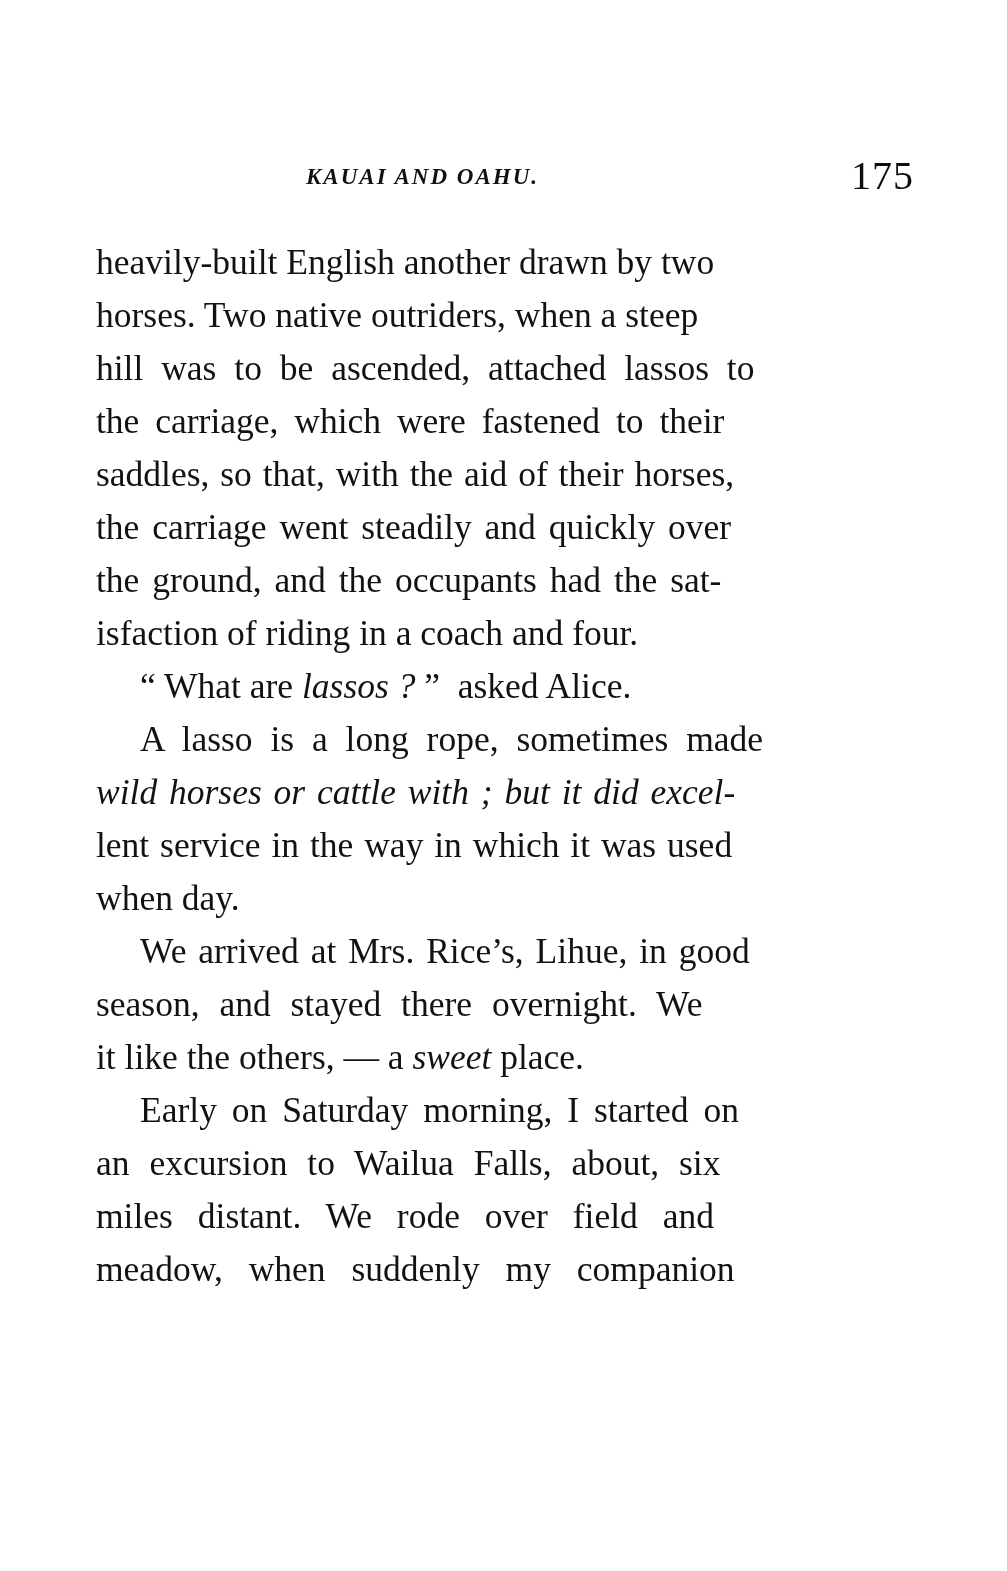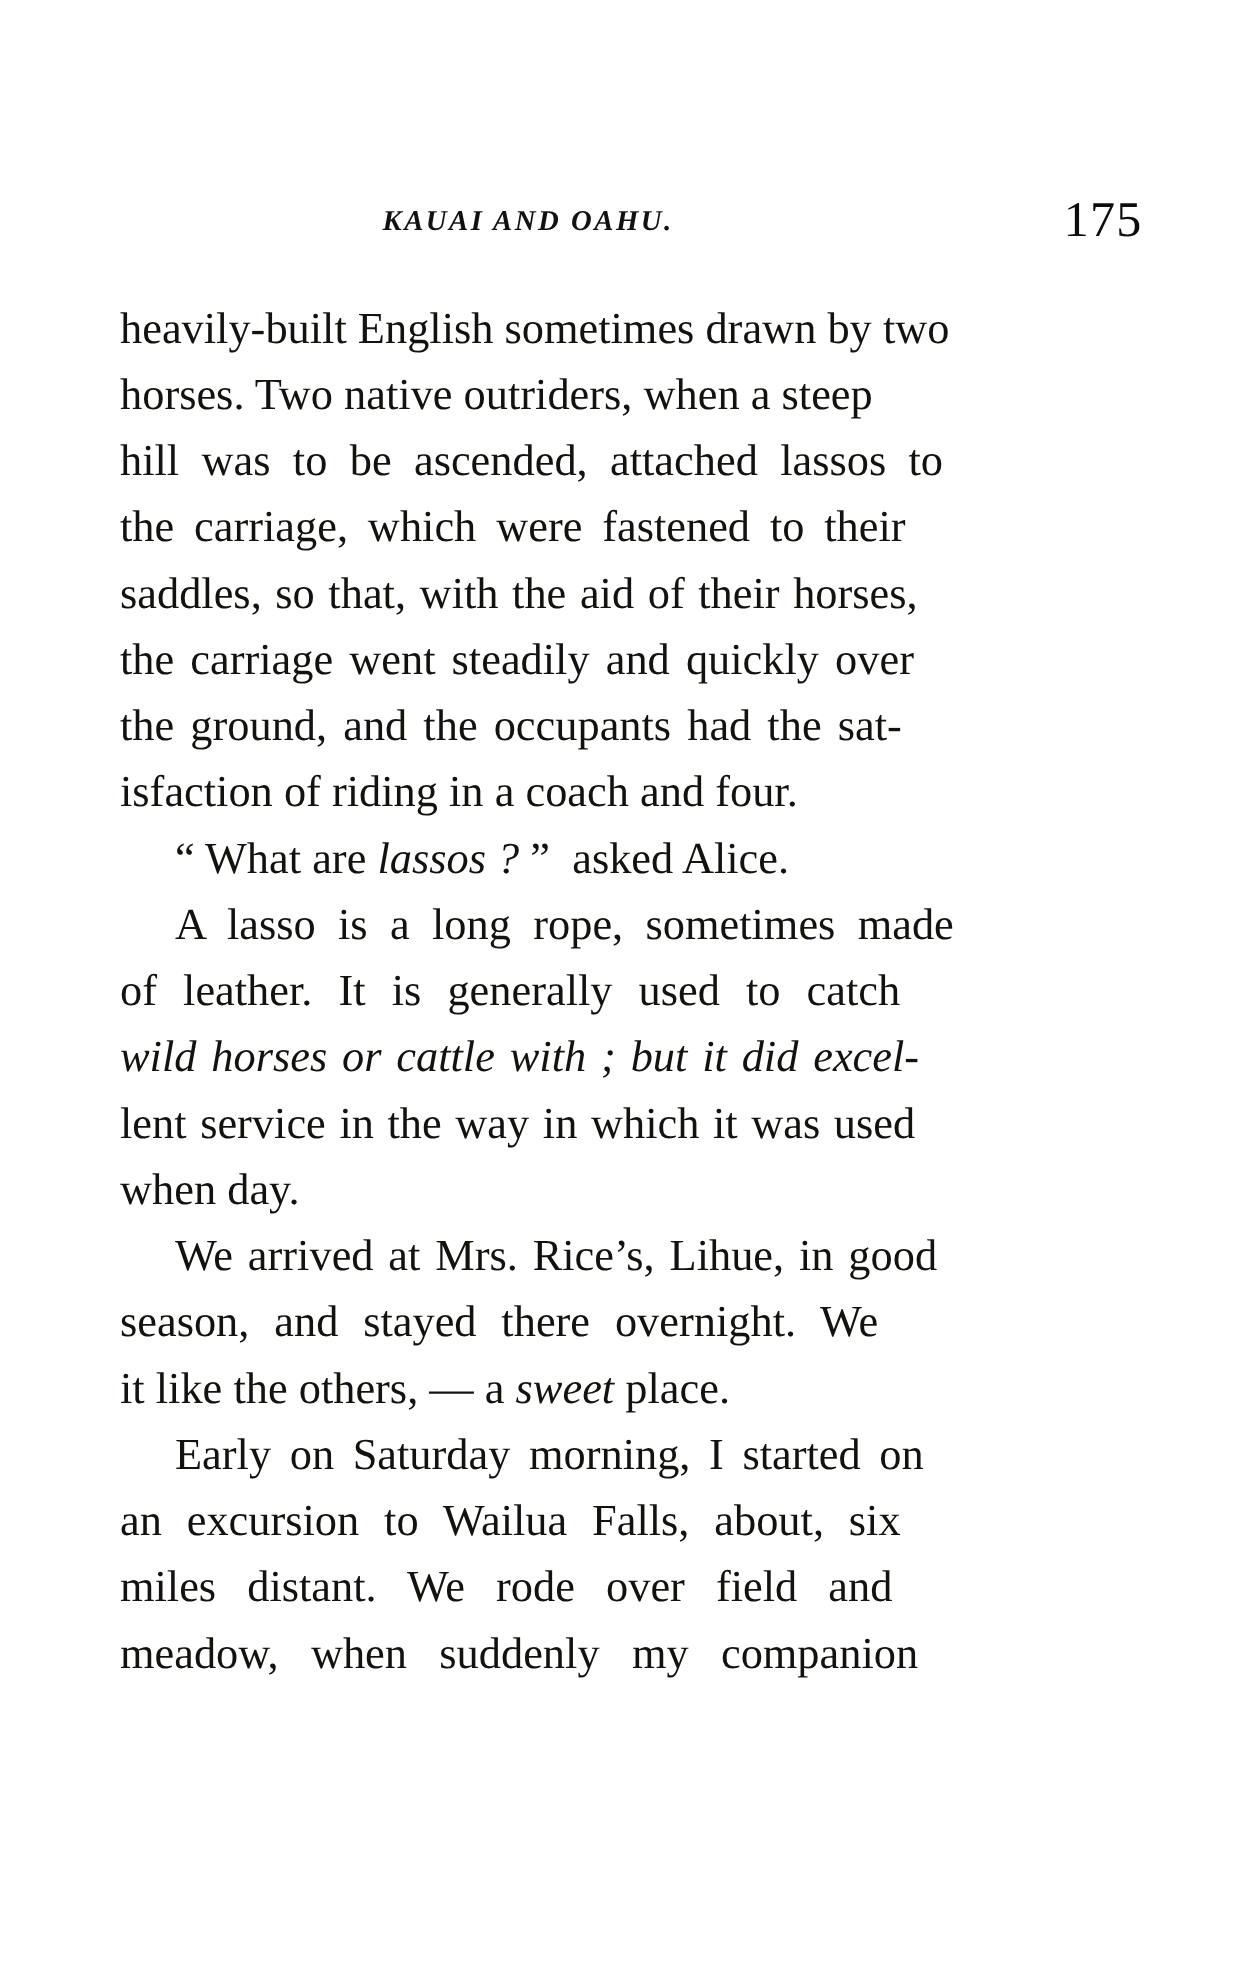--- a/index.html
+++ b/index.html
@@ -79,21 +79,21 @@
 <div class="page">
 
   <div class="header">
     <div class="running-head">KAUAI AND OAHU.</div>
     <div class="folio">175</div>
   </div>
 
   <div class="body-text">
 
     <div class="ln j">
-      <span>heavily-built English sometimes drawn by two</span>
+      <span>heavily-built English another drawn by two</span>
     </div>
     <div class="ln j">
       <span>horses.   Two native outriders, when a steep</span>
     </div>
     <div class="ln j">
       <span style="word-spacing:9px;">hill was to be ascended, attached lassos to</span>
     </div>
     <div class="ln j">
       <span style="word-spacing:7px;">the carriage, which were fastened to their</span>
     </div>
@@ -109,23 +109,20 @@
     <div class="ln">
       <span>isfaction of riding in a coach and four.</span>
     </div>
 
     <div class="ln indent">
       <span>“ What are </span><span class="ital">lassos ?</span><span> ”&nbsp; asked Alice.</span>
     </div>
 
     <div class="ln indent j">
       <span style="word-spacing:9px;">A lasso is a long rope, sometimes made</span>
-    </div>
-    <div class="ln j">
-      <span style="word-spacing:12px;">of leather.  It is generally used to catch</span>
     </div>
     <div class="ln j">
       <span style="word-spacing:3px;font-style:italic;">wild horses or cattle with ; but it did excel-</span>
     </div>
     <div class="ln j">
       <span style="word-spacing:2px;">lent service in the way in which it was used</span>
     </div>
     <div class="ln">
       <span>when day.</span>
     </div>

